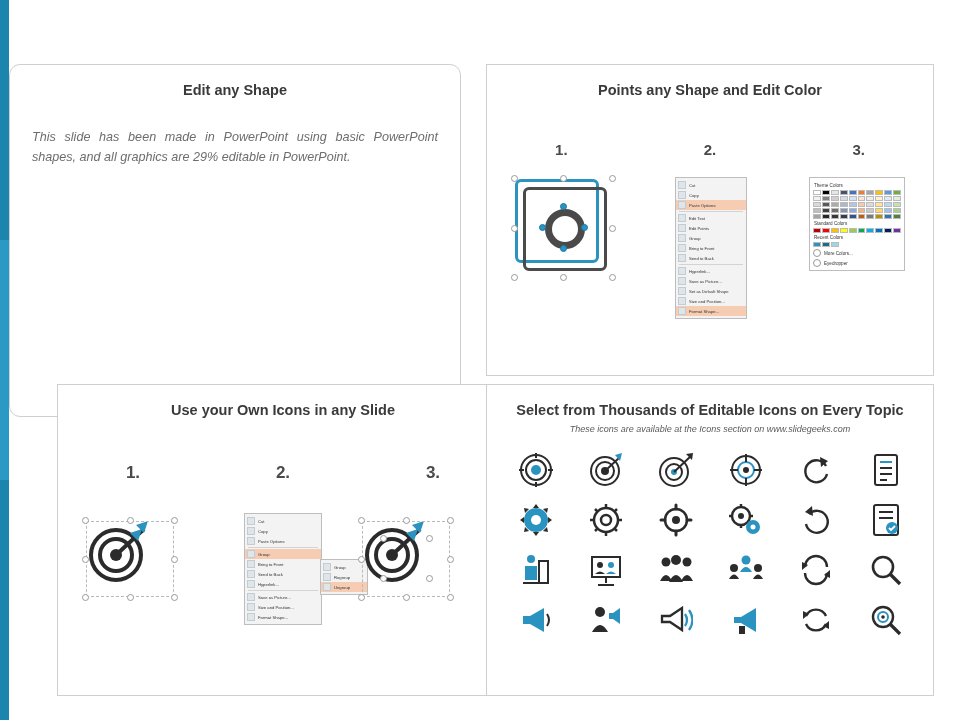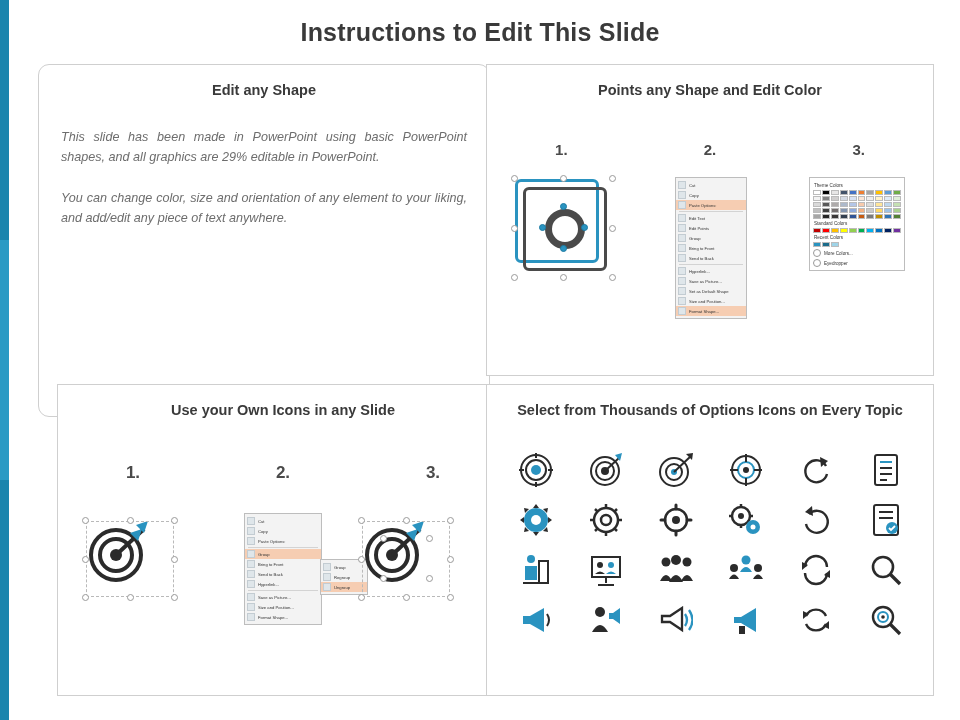--- a/index.html
+++ b/index.html
@@ -41,21 +41,21 @@
     color: #3a3a3a;
     letter-spacing: .2px;
   }
 
   .panel {
     position: absolute;
     border: 1px solid #cfcfcf;
     background: #ffffff;
     box-sizing: border-box;
   }
-  #panel-tl { left: 38px;  top: 64px;  width: 452px; height: 353px; border-radius: 11px; }
+  #panel-tl { left: 9px;  top: 64px;  width: 452px; height: 353px; border-radius: 11px; }
   #panel-tr { left: 486px; top: 64px;  width: 448px; height: 312px; }
   #panel-bl { left: 26px;  top: 384px; width: 452px; height: 312px; margin-left: 31px; }
   #panel-br { left: 486px; top: 384px; width: 448px; height: 312px; }
 
   .panel-title {
     text-align: center;
     font-size: 14.5px;
     font-weight: bold;
     color: #3a3a3a;
     margin-top: 17px;
@@ -200,26 +200,24 @@
 <body>
 
 <div class="slide">
 
   <div class="accent-bar">
     <div class="seg1"></div>
       <div class="seg2"></div>
       <div class="seg3"></div>
   </div>
 
-  <div class="page-title">Instructions to Edit This Slide</div>
 
   <div class="panel" id="panel-tl">
     <div class="panel-title">Edit any Shape</div>
     <div class="body-text">This slide has been made in PowerPoint using basic PowerPoint shapes, and all graphics are 29% editable in PowerPoint.</div>
-    <div class="body-text second">You can change color, size and orientation of any element to your liking, and add/edit any piece of text anywhere.</div>
   </div>
 
   <div class="panel" id="panel-tr">
     <div class="panel-title">Points any Shape and Edit Color</div>
 
     <div class="steps" style="top:76px;">
       <div class="step-num" style="font-size:15px;">1.</div>
       <div class="step-num" style="font-size:15px;">2.</div>
       <div class="step-num" style="font-size:15px;">3.</div>
     </div>
@@ -512,21 +510,22 @@
         <div class="handle" style="left:89px; top:77px;"></div>
         <div class="handle" style="left:22px; top:18px;"></div>
         <div class="handle" style="left:68px; top:18px;"></div>
         <div class="handle" style="left:22px; top:58px;"></div>
         <div class="handle" style="left:68px; top:58px;"></div>
       </div>
     </div>
   </div>
 
   <div class="panel" id="panel-br">
-    <div class="panel-title">Select from Thousands of Options Icons on Every Topic</div>
+    <div class="panel-title">Select from Thousands of Editable Icons on Every Topic</div>
+    <div class="panel-subtitle">These icons are available at the Icons section on www.slidegeeks.com</div>
 
     <div class="icon-grid">
 
       <div class="icon-cell">
         <svg width="34" height="34" viewBox="0 0 34 34">
             <circle cx="17" cy="17" r="15" fill="none" stroke="#2b2b2b" stroke-width="2"></circle>
             <circle cx="17" cy="17" r="10" fill="none" stroke="#2b2b2b" stroke-width="2"></circle>
             <circle cx="17" cy="17" r="5" fill="#2a93c0"></circle>
             <line x1="17" y1="0" x2="17" y2="5" stroke="#2b2b2b" stroke-width="2"></line>
             <line x1="17" y1="29" x2="17" y2="34" stroke="#2b2b2b" stroke-width="2"></line>

